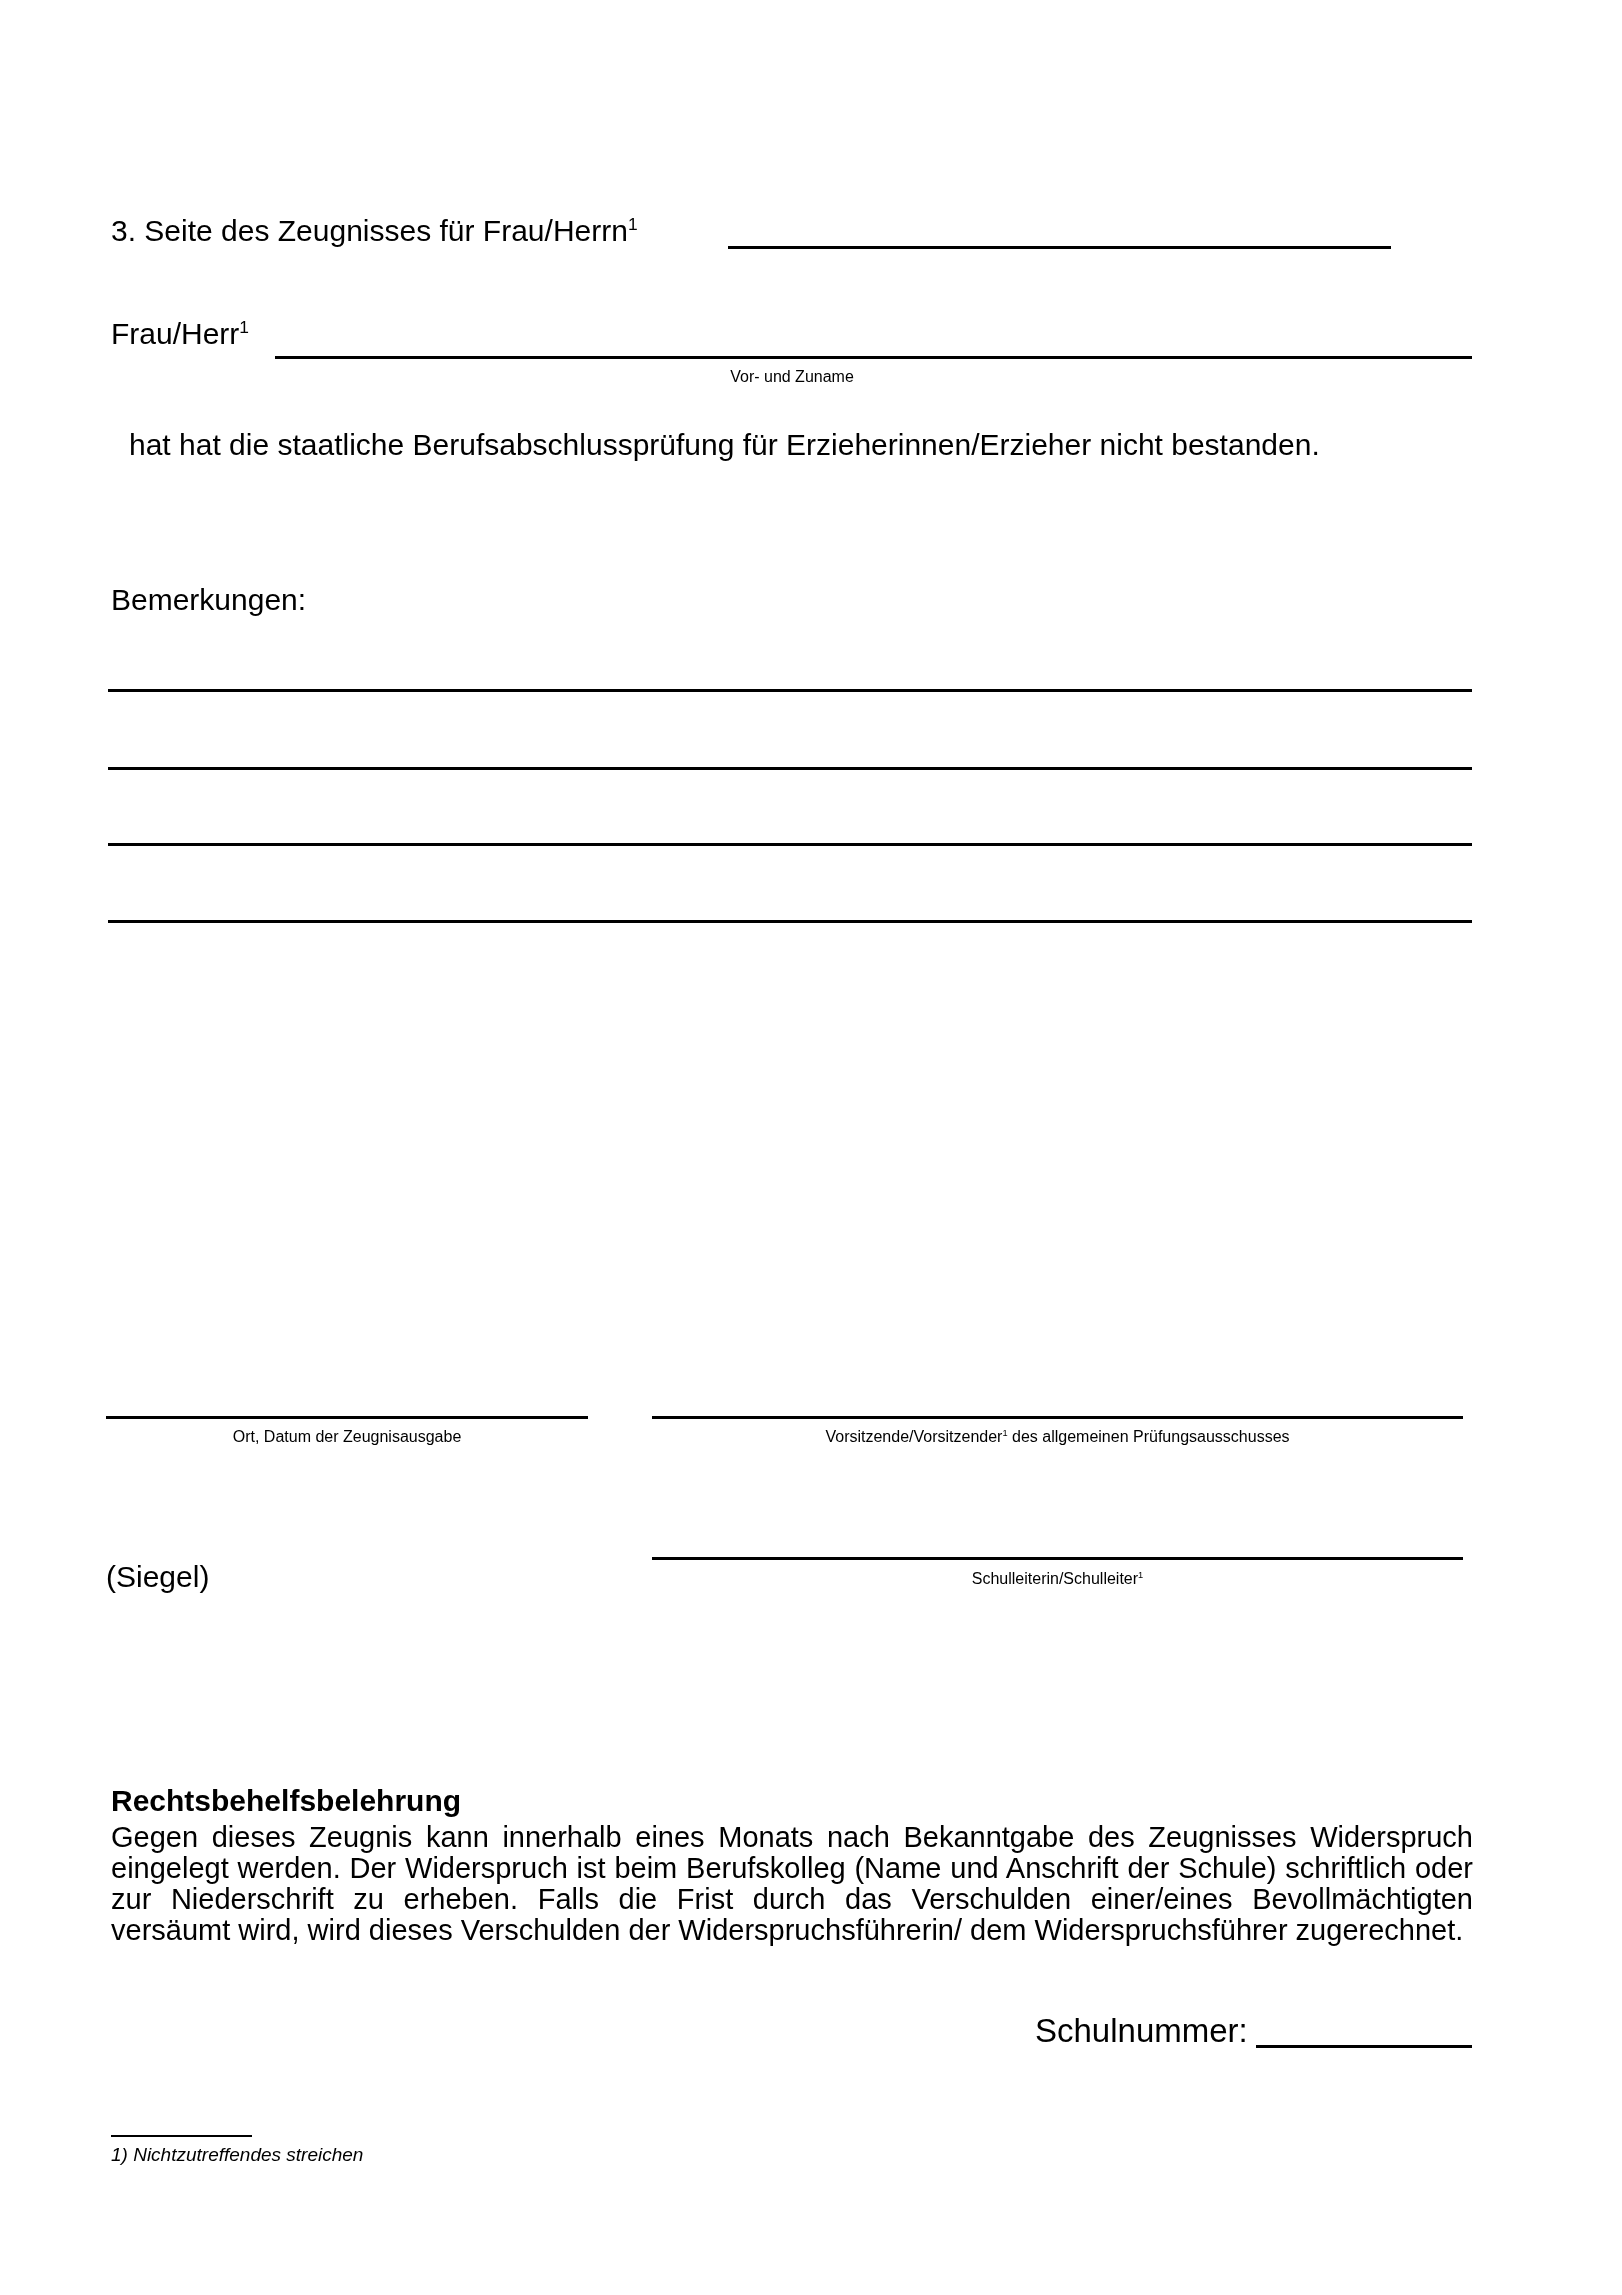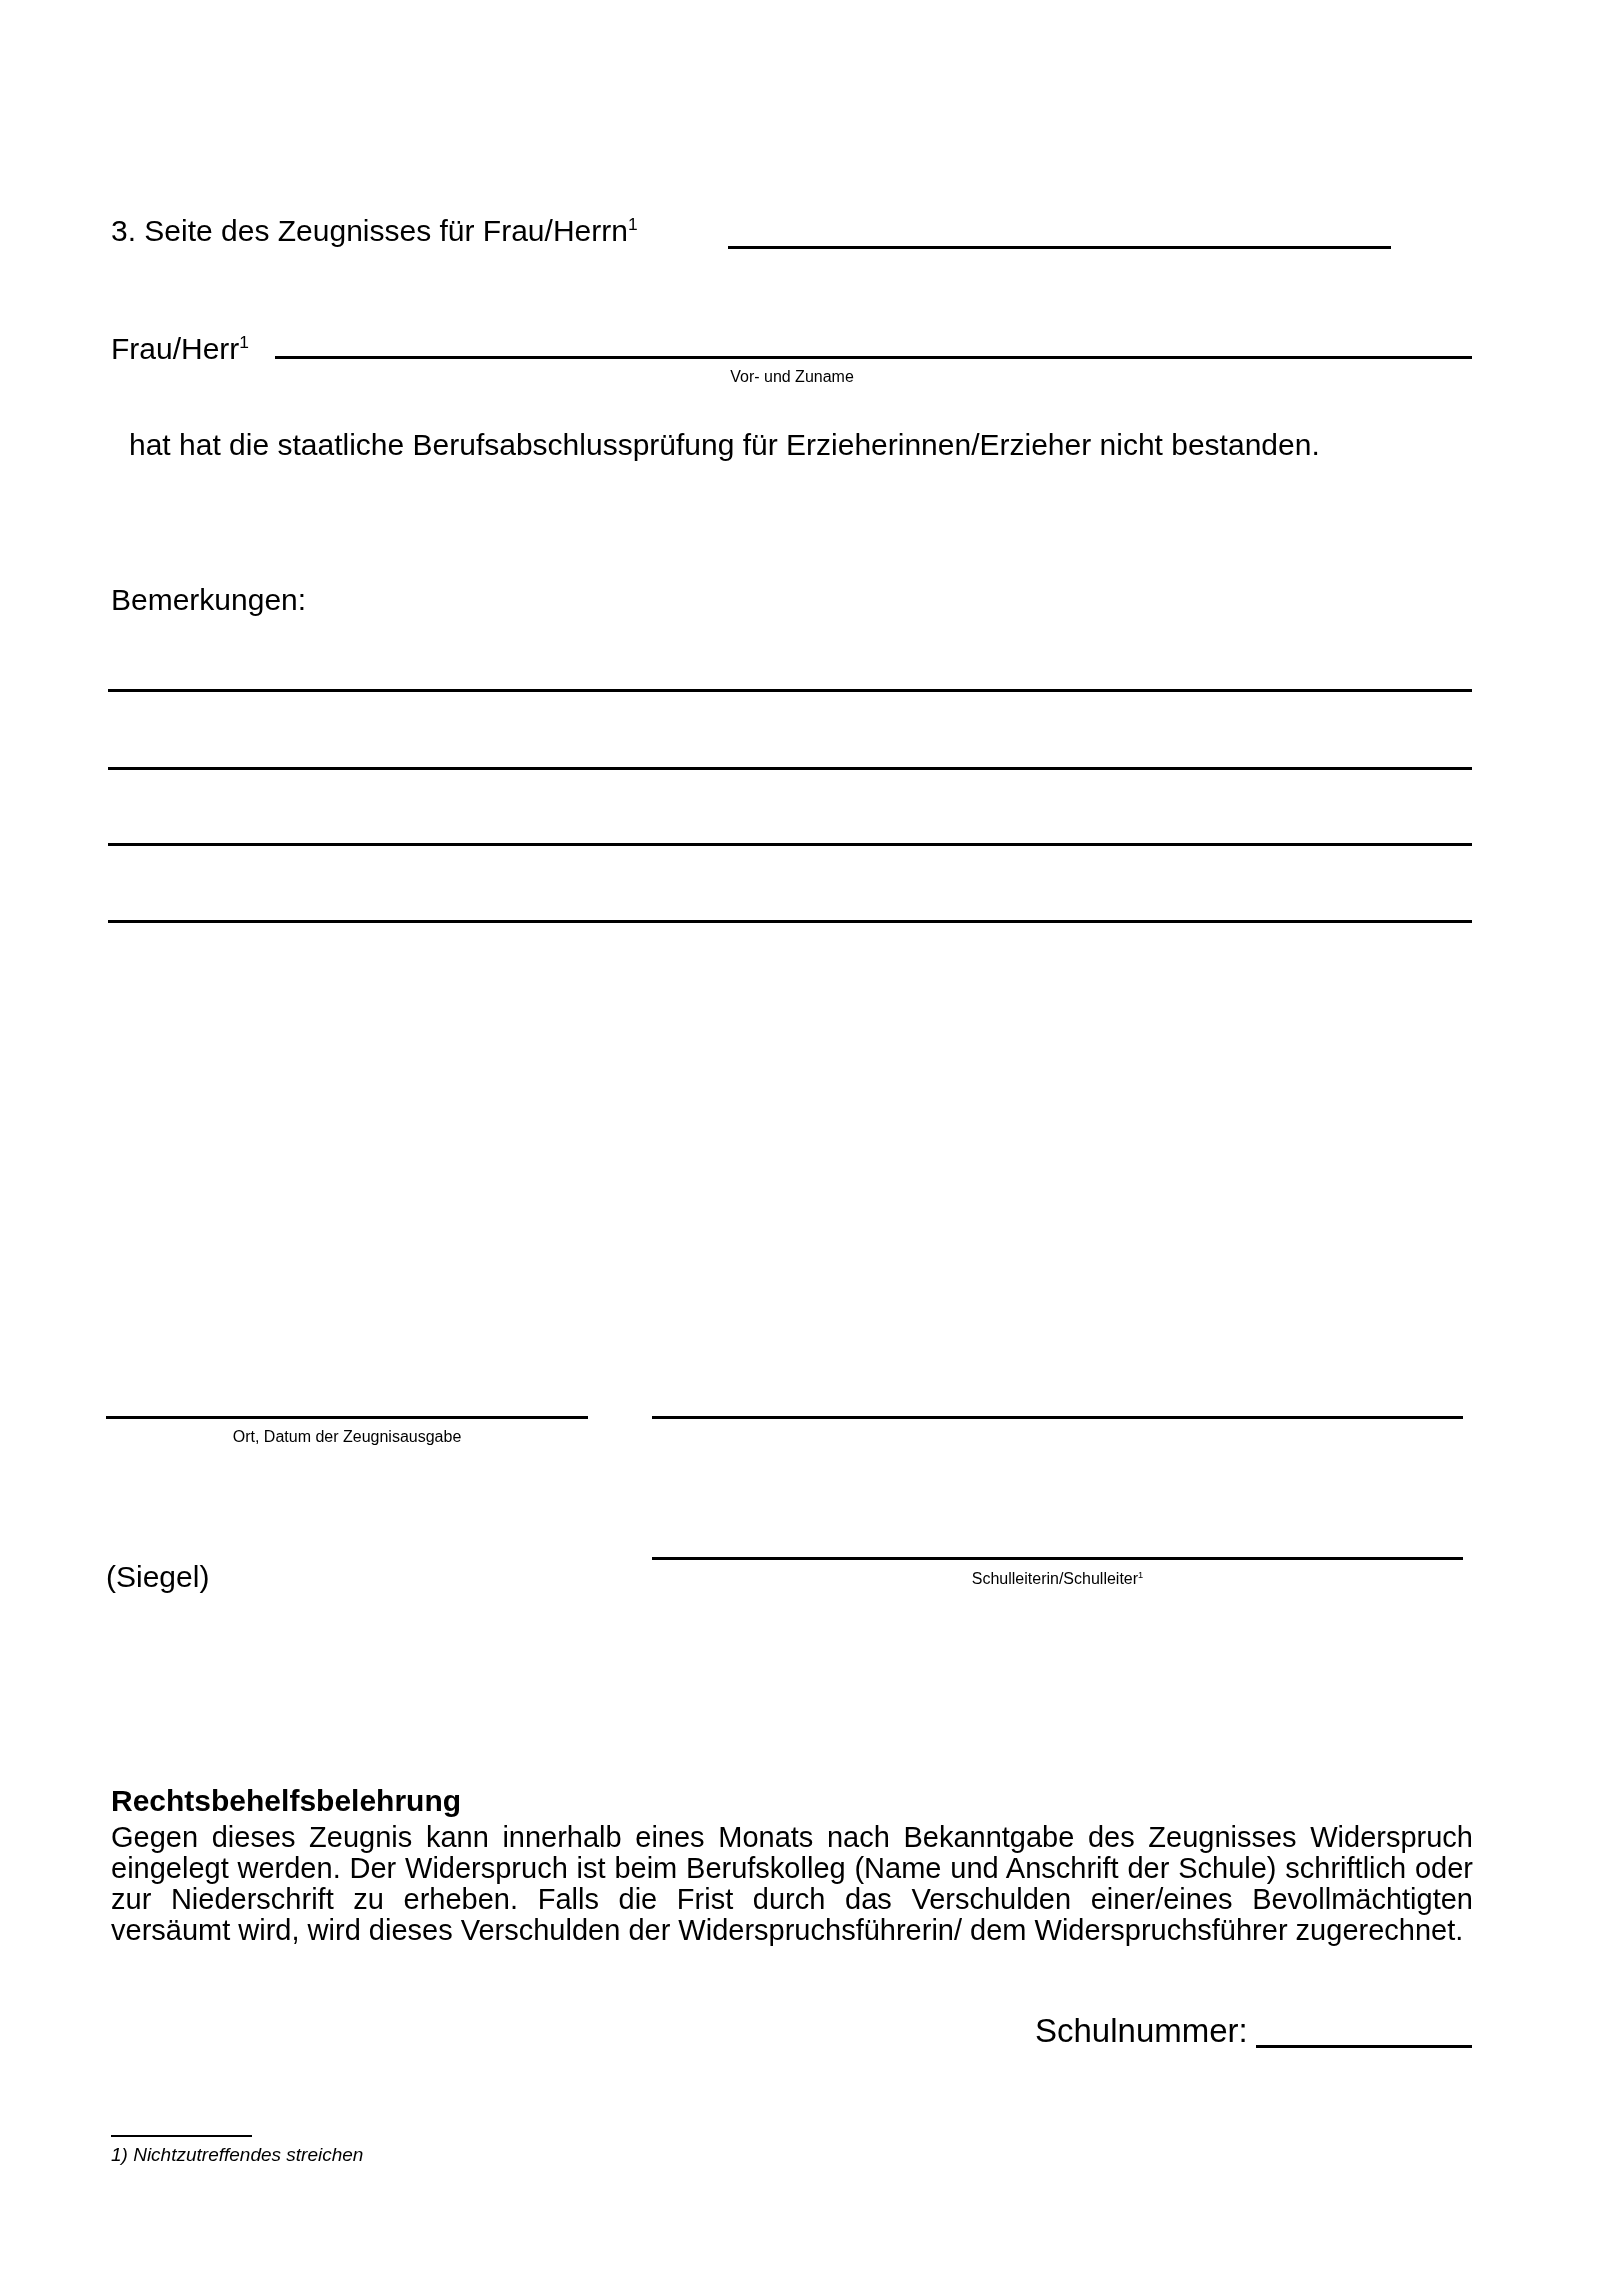--- a/index.html
+++ b/index.html
@@ -38,37 +38,40 @@
 </head>
 <body>
 
 <div class="page">
 
   <div class="abs body-text" style="left:111px; top:190px;">
     <span>3. Seite des Zeugnisses für Frau/Herrn</span><sup>1</sup>
   </div>
   <div class="rule" style="left:728px; top:222px; width:663px;"></div>
 
-  <div class="abs body-text" style="left:111px; top:308px;">
+  <div class="abs body-text" style="left:111px; top:293px;">
     <span>Frau/Herr</span><sup>1</sup>
   </div>
   <div class="rule" style="left:275px; top:332px; width:1197px;"></div>
   <div class="abs caption" style="left:111px; top:344px; width:1362px;">Vor- und Zuname</div>
 
   <div class="abs body-text" style="left:129px; top:404px;">hat hat die staatliche Berufsabschlussprüfung für Erzieherinnen/Erzieher nicht bestanden.</div>
 
   <div class="abs body-text" style="left:111px; top:559px;">Bemerkungen:</div>
   <div class="rule" style="left:108px; top:665px; width:1364px;"></div>
   <div class="rule" style="left:108px; top:743px; width:1364px;"></div>
   <div class="rule" style="left:108px; top:819px; width:1364px;"></div>
   <div class="rule" style="left:108px; top:896px; width:1364px;"></div>
 
   <div class="rule" style="left:106px; top:1392px; width:482px;"></div>
   <div class="rule" style="left:652px; top:1392px; width:811px;"></div>
   <div class="abs caption" style="left:106px; top:1404px; width:482px;">Ort, Datum der Zeugnisausgabe</div>
+  <div class="abs caption" style="left:652px; top:1404px; width:811px;">
+    <span>Vorsitzende/Vorsitzender</span><sup>1</sup><span> des allgemeinen Prüfungsausschusses</span>
+  </div>
 
   <div class="abs body-text" style="left:106px; top:1536px; width:482px; text-align:left; white-space:normal;">(Siegel)</div>
   <div class="rule" style="left:652px; top:1533px; width:811px;"></div>
   <div class="abs caption" style="left:652px; top:1546px; width:811px;">
     <span>Schulleiterin/Schulleiter</span><sup>1</sup>
   </div>
 
   <div class="abs legal-heading" style="left:111px; top:1760px; width:1362px;">Rechtsbehelfsbelehrung</div>
   <div class="abs legal-body" style="left:111px; top:1798px; width:1362px;">Gegen dieses Zeugnis kann innerhalb eines Monats nach Bekanntgabe des Zeugnisses Widerspruch eingelegt werden. Der Widerspruch ist beim Berufskolleg (Name und Anschrift der Schule) schriftlich oder zur Niederschrift zu erheben. Falls die Frist durch das Verschulden einer/eines Bevollmächtigten versäumt wird, wird dieses Verschulden der Widerspruchsführerin/ dem Widerspruchsführer zugerechnet.</div>
 

